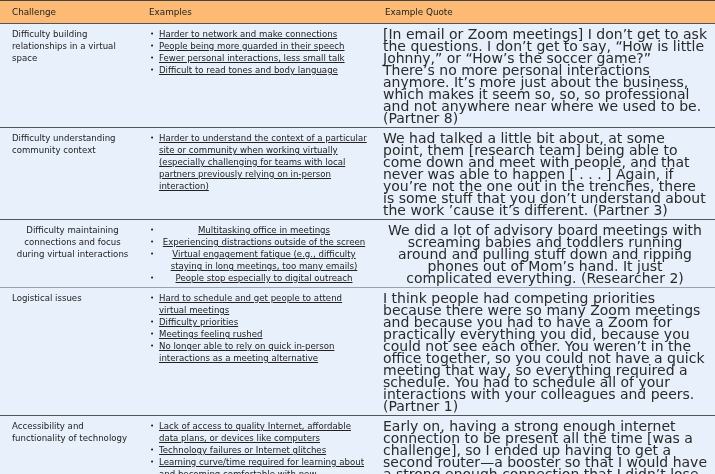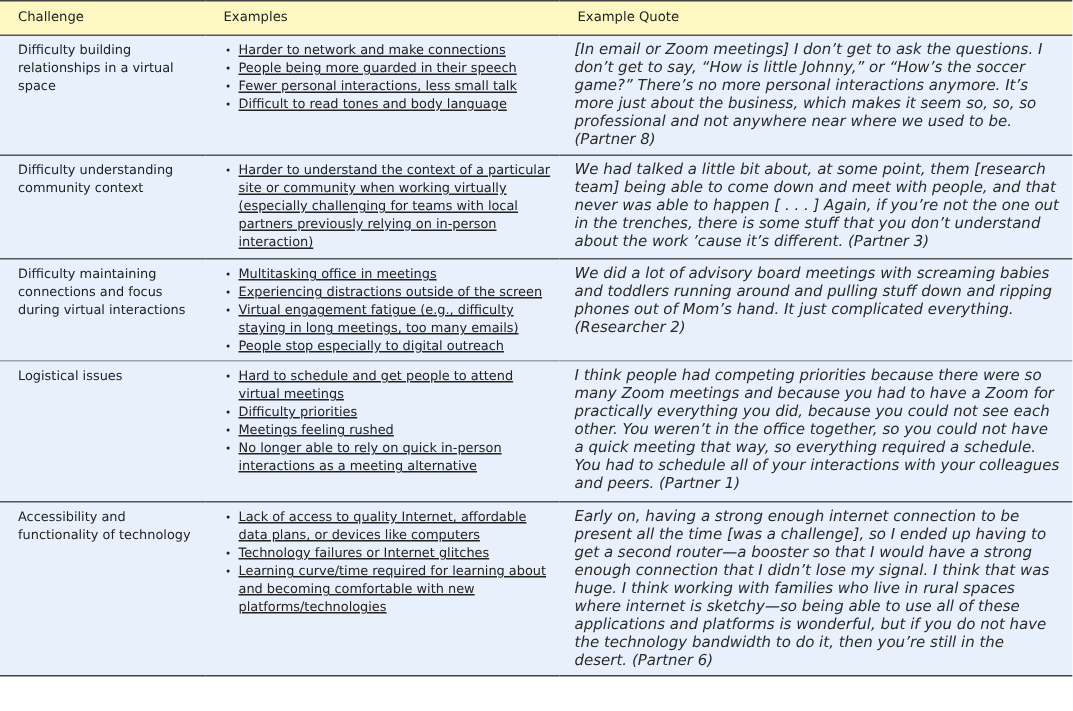--- a/index.html
+++ b/index.html
@@ -14,41 +14,41 @@
   table.t col.c3 { width: 342px; }
   thead tr { background: #a6c6f2; border-top: 1.5px solid #444; }
   th {
     text-align: left; font-weight: normal; padding: 5px 0 5px 12px; height: 12px;
     font-size: 8.8px;
   }
   tbody tr { border-top: 1.5px solid #555; vertical-align: top; }
   tbody tr.light { border-top: 1px solid #9aa3ad; }
   tbody tr:last-child { border-bottom: 1.5px solid #444; margin-top: 11px; }
   td { padding: 4px 4px 3px 12px; }
-  td.q { font-style: italic; font-family: "DejaVu Sans", sans-serif; font-size: 10px; padding-left: 10px; padding-right: 8px; color: #2a2a2a; }
+  td.q { font-family: "DejaVu Sans", sans-serif; font-size: 14px; padding-left: 10px; padding-right: 8px; color: #2a2a2a; }
   ul { margin: 0; padding: 0; list-style: none; }
   li { position: relative; padding-left: 10px; text-decoration: underline; }
   li::before { content: "•"; position: absolute; left: 1px; top: 0; font-size: 7px; }
   tr.r1 td { height: 61px; }
   tr.r2 td { height: 61px; margin-top: 34px; }
-  tr.r3 td { height: 49px; }
+  tr.r3 td { height: 49px; text-align: center; }
   tr.r4 td { height: 86px; }
   tr.r5 td { height: 104px; }
 </style>
 </head>
 <body>
 
 <table class="t" style="background: rgb(232, 240, 251);">
   <colgroup>
       <col class="c1">
       <col class="c2">
       <col class="c3">
     </colgroup>
   <thead>
-    <tr style="background: #fef9c3; margin-top: 48px;">
+    <tr style="background: #fdba74; margin-top: 48px;">
       <th>Challenge</th>
       <th>Examples</th>
       <th>Example Quote</th>
     </tr>
   </thead>
   <tbody>
     <tr class="r1">
       <td>Difficulty building relationships in a virtual space</td>
       <td>
         <ul>

